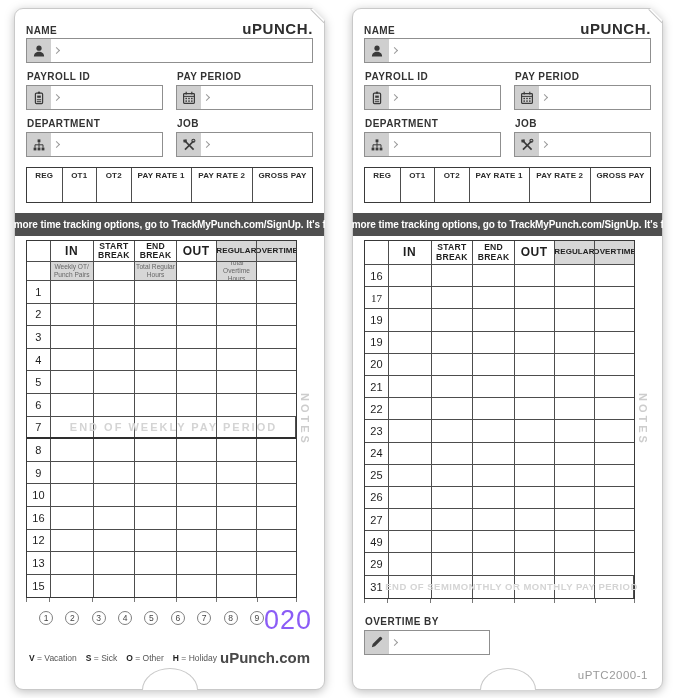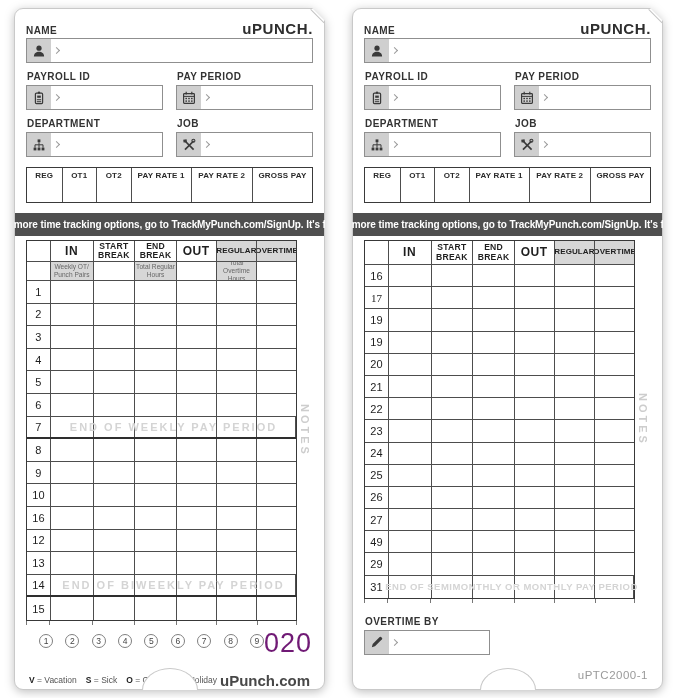--- a/index.html
+++ b/index.html
@@ -63,21 +63,21 @@
   .notes-text{writing-mode:vertical-rl;font-size:11px;font-weight:bold;letter-spacing:3px;color:var(--notes);}
 
   .tick-row{display:flex;height:4px;width:271px;}
   .tick{border-right:1px solid #777;height:4px;flex:0 1 auto;}
   .tick:first-child{border-left:1px solid #777;}
 
   .circles-row{display:flex;align-items:flex-start;margin-top:5px;}
   .circles{width:232px;margin-left:13px;display:flex;justify-content:space-between;align-items:center;padding-top:4px;}
   .circle-num{width:14px;height:14px;border:1px solid #808080;border-radius:50%;display:flex;align-items:center;justify-content:center;}
   .circle-num span{font-size:8.5px;color:#444;}
-  .code{margin-left:auto;font-size:27px;color:#701a75;letter-spacing:1px;line-height:1;margin-right:1px;}
+  .code{margin-left:auto;font-size:27px;color:#8b5cf6;letter-spacing:1px;line-height:1;margin-right:1px;}
 
   .legend-row{display:flex;align-items:center;margin-top:15px;padding:0 3px;}
   .legend{display:flex;gap:9px;font-size:8.5px;color:#555;align-items:center;}
   .legend-item b{color:#1f1f1f;}
   .website{margin-left:auto;font-size:15px;font-weight:bold;color:#484848;}
 
   .sig-row{display:flex;gap:13px;margin-top:13px;}
   .sig-group .field-label{display:block;margin:0 0 3px 1px;}
   .sig-group.g1{width:150px;} .sig-group.g2{width:126px;}
   .model{position:absolute;bottom:8px;right:14px;font-size:11.5px;color:#9a9a9a;letter-spacing:0.5px;}
@@ -378,32 +378,20 @@
               <div class="t-cell t-numcell" style="flex: 0 1 24px; width: 24px; text-align: center;">
                 <span>13</span>
               </div>
               <div class="t-cell t-dcell" style="flex: 0 1 43px; width: 43px;"></div>
               <div class="t-cell t-dcell" style="flex: 0 1 42px; width: 42px;"></div>
               <div class="t-cell t-dcell" style="flex: 0 1 42px; width: 42px;"></div>
               <div class="t-cell t-dcell" style="flex: 0 1 40px; width: 40px;"></div>
               <div class="t-cell t-dcell" style="flex: 0 1 41px; width: 41px;"></div>
               <div class="t-cell t-dcell" style="flex: 0 1 39px; width: 39px;"></div>
             </div>
-            <div class="t-row t-data thick" style="height: 22.6px;">
-              <div class="t-cell t-numcell" style="flex: 0 1 24px; width: 24px;">
-                <span>14</span>
-              </div>
-              <div class="t-cell t-dcell" style="flex: 0 1 43px; width: 43px;"></div>
-              <div class="t-cell t-dcell" style="flex: 0 1 42px; width: 42px;"></div>
-              <div class="t-cell t-dcell" style="flex: 0 1 42px; width: 42px;"></div>
-              <div class="t-cell t-dcell" style="flex: 0 1 40px; width: 40px;"></div>
-              <div class="t-cell t-dcell" style="flex: 0 1 41px; width: 41px;"></div>
-              <div class="t-cell t-dcell" style="flex: 0 1 39px; width: 39px;"></div>
-              <div class="wm">END OF BIWEEKLY PAY PERIOD</div>
-            </div>
             <div class="t-row t-data" style="height: 22.6px;">
               <div class="t-cell t-numcell" style="flex: 0 1 24px; width: 24px;">
                 <span>15</span>
               </div>
               <div class="t-cell t-dcell" style="flex: 0 1 43px; width: 43px;"></div>
               <div class="t-cell t-dcell" style="flex: 0 1 42px; width: 42px;"></div>
               <div class="t-cell t-dcell" style="flex: 0 1 42px; width: 42px;"></div>
               <div class="t-cell t-dcell" style="flex: 0 1 40px; width: 40px;"></div>
               <div class="t-cell t-dcell" style="flex: 0 1 41px; width: 41px;"></div>
               <div class="t-cell t-dcell" style="flex: 0 1 39px; width: 39px;"></div>

